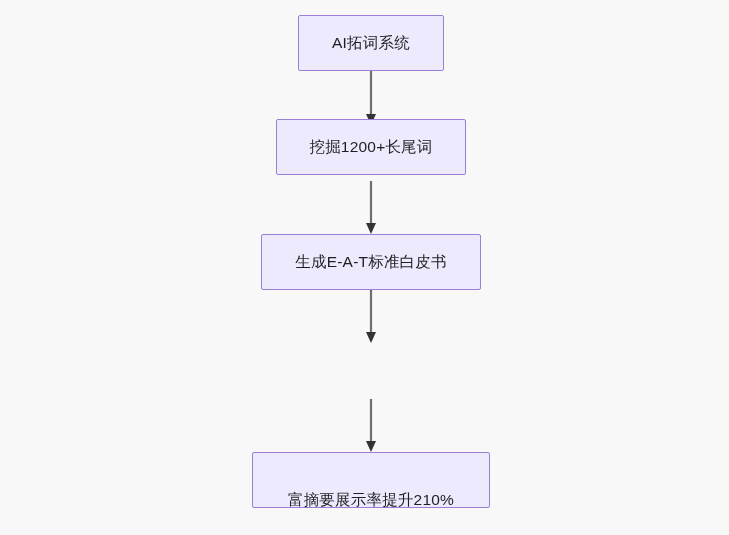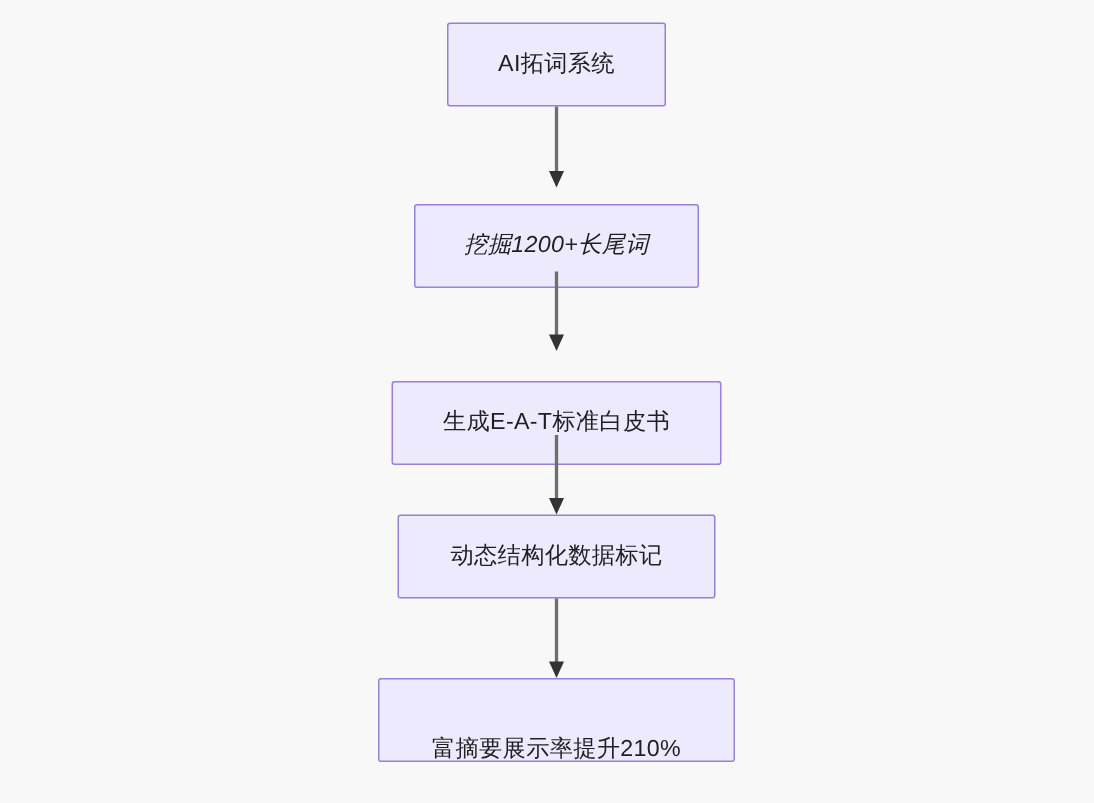--- a/index.html
+++ b/index.html
@@ -56,45 +56,42 @@
     <span class="node-label">AI拓词系统</span>
   </div>
 
   <span class="connector" style="left: 363px; top: 71px; height: 54px;">
     <svg width="16" height="54" viewBox="0 0 16 54">
       <line x1="8" y1="0" x2="8" y2="45" stroke="#6e6e6e" stroke-width="2.2"></line>
       <polygon points="8,54 3,43 13,43" fill="#333333"></polygon>
     </svg>
   </span>
 
-  <div class="node" style="left: 276px; top: 136px; width: 190px; height: 56px; background: rgb(236, 234, 252); border-color: rgb(154, 127, 214); color: rgb(31, 31, 34); font-style: italic;">
+  <div class="node" style="left: 276px; top: 119px; width: 190px; height: 56px; background: rgb(236, 234, 252); border-color: rgb(154, 127, 214); color: rgb(31, 31, 34);">
     <span class="node-label">挖掘1200+长尾词</span>
   </div>
 
   <span class="connector" style="left: 363px; top: 181px; height: 53px;">
     <svg width="16" height="53" viewBox="0 0 16 53">
       <line x1="8" y1="0" x2="8" y2="44" stroke="#6e6e6e" stroke-width="2.2"></line>
       <polygon points="8,53 3,42 13,42" fill="#333333"></polygon>
     </svg>
   </span>
 
-  <div class="node" style="left: 261px; top: 234px; width: 220px; height: 56px; background: rgb(236, 234, 252); border-color: rgb(154, 127, 214); color: rgb(31, 31, 34); margin-top: 20px;">
+  <div class="node" style="left: 261px; top: 234px; width: 220px; height: 56px; background: rgb(236, 234, 252); border-color: rgb(154, 127, 214); color: rgb(31, 31, 34);">
     <span class="node-label">生成E-A-T标准白皮书</span>
   </div>
 
   <span class="connector" style="left: 363px; top: 290px; height: 53px;">
     <svg width="16" height="53" viewBox="0 0 16 53">
       <line x1="8" y1="0" x2="8" y2="44" stroke="#6e6e6e" stroke-width="2.2"></line>
       <polygon points="8,53 3,42 13,42" fill="#333333"></polygon>
     </svg>
   </span>
 
-  <div class="node" style="left: 265px; top: 343px; width: 212px; height: 56px; background: rgb(236, 234, 252); border-color: rgb(154, 127, 214); color: rgb(31, 31, 34);">
-    <span class="node-label">动态结构化数据标记</span>
-  </div>
 
   <span class="connector" style="left: 363px; top: 399px; height: 53px;">
     <svg width="16" height="53" viewBox="0 0 16 53">
       <line x1="8" y1="0" x2="8" y2="44" stroke="#6e6e6e" stroke-width="2.2"></line>
       <polygon points="8,53 3,42 13,42" fill="#333333"></polygon>
     </svg>
   </span>
 
   <div class="node" style="left: 252px; top: 452px; width: 238px; height: 56px; background: rgb(236, 234, 252); border-color: rgb(154, 127, 214); color: rgb(31, 31, 34); align-items: flex-end;">
     <span class="node-label">富摘要展示率提升210%</span>

